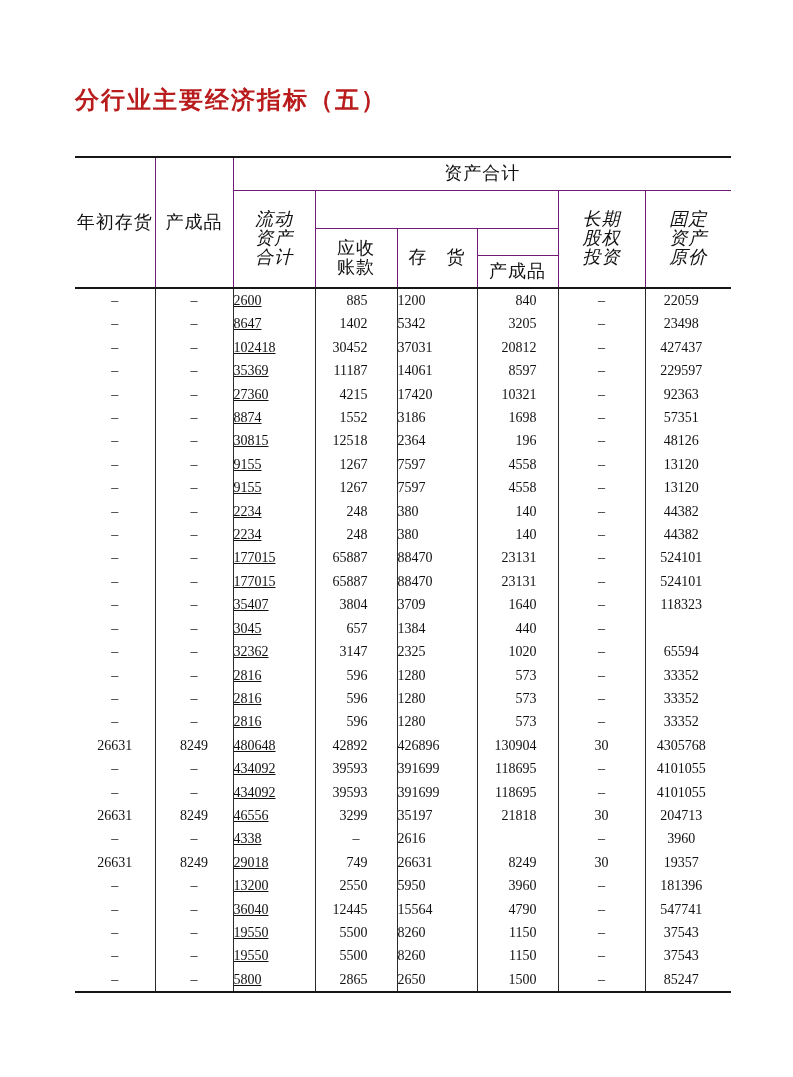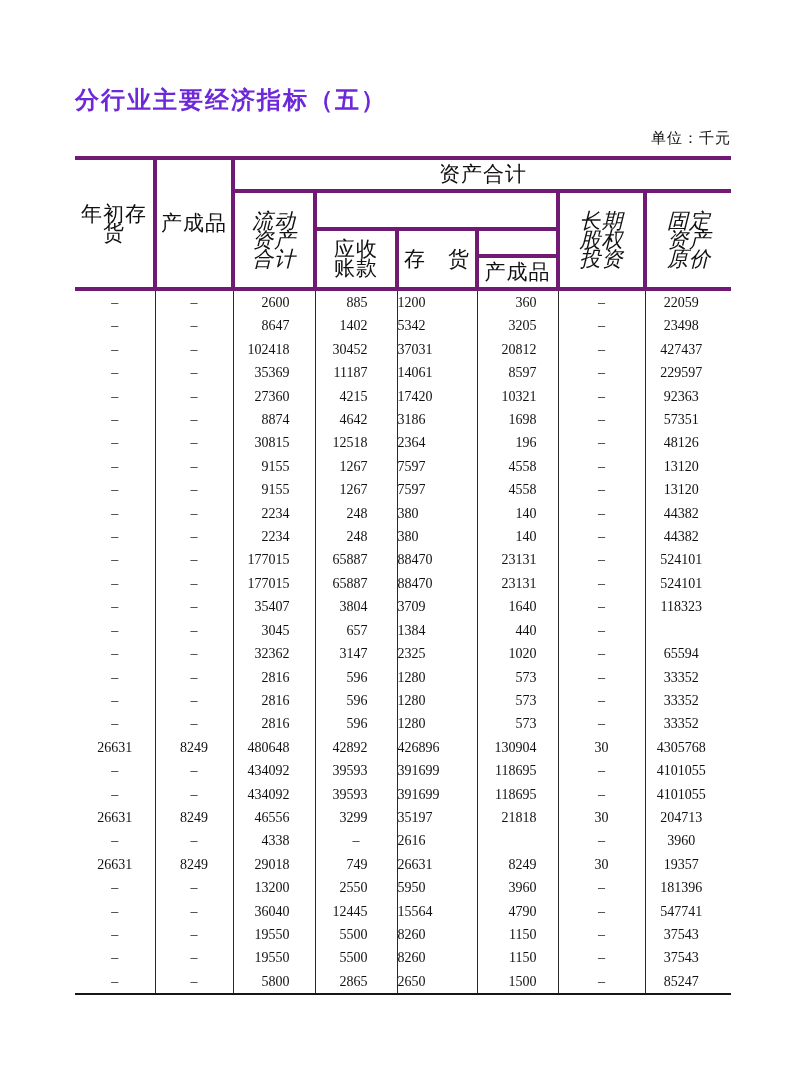--- a/index.html
+++ b/index.html
@@ -3,61 +3,60 @@
 <meta charset="utf-8">
 <style>
   html,body { margin:0; padding:0; background:#ffffff; }
   .page {
     position:relative; width:793px; height:1077px; background:#ffffff;
     font-family:"Liberation Serif","DejaVu Serif",serif; color:#111111;
     overflow:hidden;
   }
   .title {
     position:absolute; left:75px; top:84px; margin:0;
-    font-size:24px; font-weight:700; letter-spacing:2px; color:#6d28d9;
+    font-size:24px; font-weight:700; letter-spacing:2px; color:#b91c1c;
   }
   .unit {
     position:absolute; left:75px; top:129px; width:656px;
     text-align:right; font-size:15px; letter-spacing:1px;
   }
   table.main {
     position:absolute; left:75px; top:156px; width:656px;
     border-collapse:collapse; table-layout:fixed;
     border-top:2px solid #161616;
   }
   th {
-    border:4px solid #701a75;
-    font-weight:400; font-size:21px; text-align:center; vertical-align:middle;
+    border:1px solid #701a75;
+    font-weight:400; font-size:18px; text-align:center; vertical-align:middle;
     line-height:19px; padding:0; white-space:pre-line; letter-spacing:1px;
   }
   td {
     border-left:1px solid #2a2a2a; border-right:1px solid #2a2a2a;
     font-size:14px; padding:0; line-height:23.4px; height:23.4px;
     white-space:nowrap; overflow:hidden;
   }
   th:first-child, td:first-child { border-left:none; }
   th:last-child,  td:last-child  { border-right:none; }
   tr.hr1 { height:33px; } tr.hr2 { height:38px;font-style:italic; }
   tr.hr3 { height:27px; } tr.hr4 { height:33px; }
   tbody tr:first-child td { border-top:2px solid #161616; }
   tbody tr:last-child  td { border-bottom:2px solid #161616; }
   td.c0, td.c1, td.c6 { text-align:center; }
-  td.c2 { text-align:right; padding-right:25px; }
+  td.c2 { padding-right:25px;text-decoration:underline; }
   td.c3 { text-align:right; padding-right:29px; }
   td.c4 { text-align:left; padding-right:27px; }
   td.c5 { text-align:right; padding-right:21px; }
   td.c7 { text-align:center; padding-right:14px; }
   td.dash { text-align:center; padding-right:0; }
 </style>
 </head>
 <body>
 
 <div class="page">
   <h1 class="title">分行业主要经济指标（五）</h1>
-  <div class="unit">单位：千元</div>
 
   <table class="main">
     <colgroup>
       <col style="width:80px">
         <col style="width:78px">
         <col style="width:82px">
         <col style="width:82px">
       <col style="width:80px">
         <col style="width:81px">
         <col style="width:87px">
@@ -91,21 +90,21 @@
         <th>产成品</th>
       </tr>
     </thead>
     <tbody>
         <tr>
           <td class="c0 dash">–</td>
           <td class="c1 dash">–</td>
           <td class="c2">2600</td>
           <td class="c3">885</td>
           <td class="c4">1200</td>
-          <td class="c5">360</td>
+          <td class="c5">840</td>
           <td class="c6 dash">–</td>
           <td class="c7">22059</td>
         </tr>
         <tr>
           <td class="c0 dash">–</td>
           <td class="c1 dash">–</td>
           <td class="c2">8647</td>
           <td class="c3">1402</td>
           <td class="c4">5342</td>
           <td class="c5">3205</td>
@@ -139,21 +138,21 @@
           <td class="c3">4215</td>
           <td class="c4">17420</td>
           <td class="c5">10321</td>
           <td class="c6 dash">–</td>
           <td class="c7">92363</td>
         </tr>
         <tr>
           <td class="c0 dash">–</td>
           <td class="c1 dash">–</td>
           <td class="c2">8874</td>
-          <td class="c3">4642</td>
+          <td class="c3">1552</td>
           <td class="c4">3186</td>
           <td class="c5">1698</td>
           <td class="c6 dash">–</td>
           <td class="c7">57351</td>
         </tr>
         <tr>
           <td class="c0 dash">–</td>
           <td class="c1 dash">–</td>
           <td class="c2">30815</td>
           <td class="c3">12518</td>

